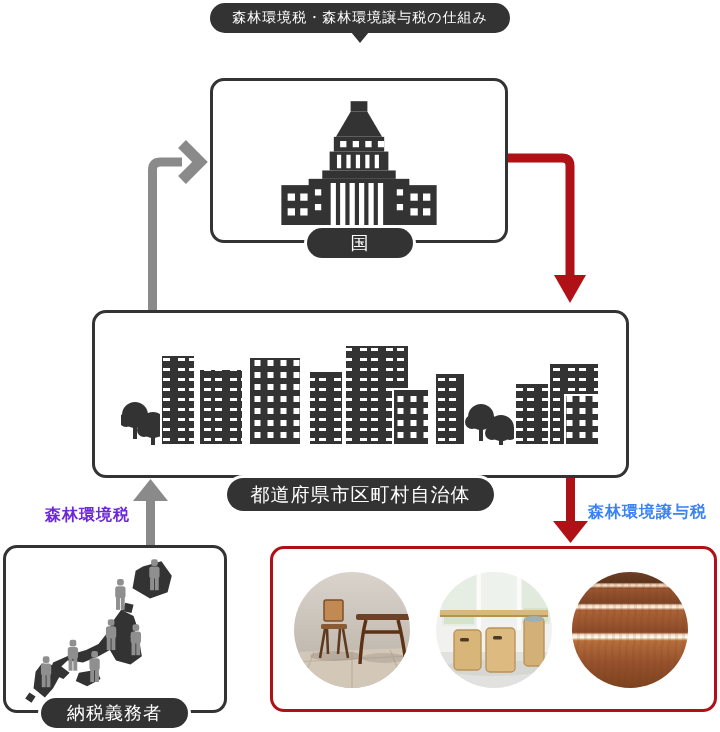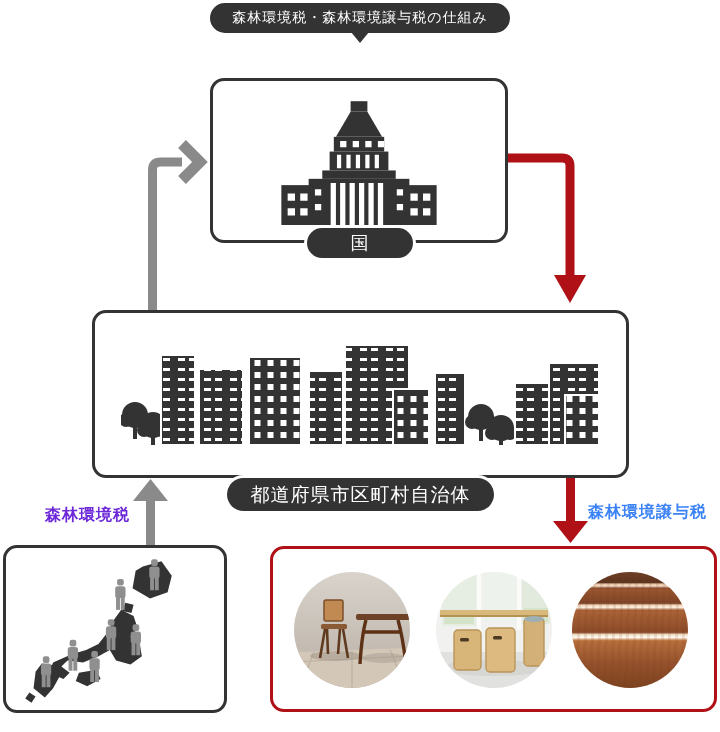--- a/index.html
+++ b/index.html
@@ -181,20 +181,23 @@
         <use href="#person" x="126" y="3"></use>
         <use href="#person" x="93" y="22"></use>
         <use href="#person" x="84" y="61"></use>
         <use href="#person" x="108" y="66"></use>
         <use href="#person" x="47" y="81"></use>
         <use href="#person" x="68" y="92"></use>
         <use href="#person" x="21" y="97"></use>
       </g>
     </svg>
   </div>
+  <div class="abs badge on-border tax-badge">
+    <span>納税義務者</span>
+  </div>
 
   <div class="abs node-box red promo-box">
 
     <div class="photo-circle photo-1">
       <svg width="116" height="116" viewBox="0 0 116 116">
         <defs>
           <linearGradient id="wall1" x1="0" y1="0" x2="0" y2="1">
             <stop offset="0" stop-color="#d9d3cc"></stop>
               <stop offset="0.7" stop-color="#c2bab0"></stop>
           </linearGradient>

